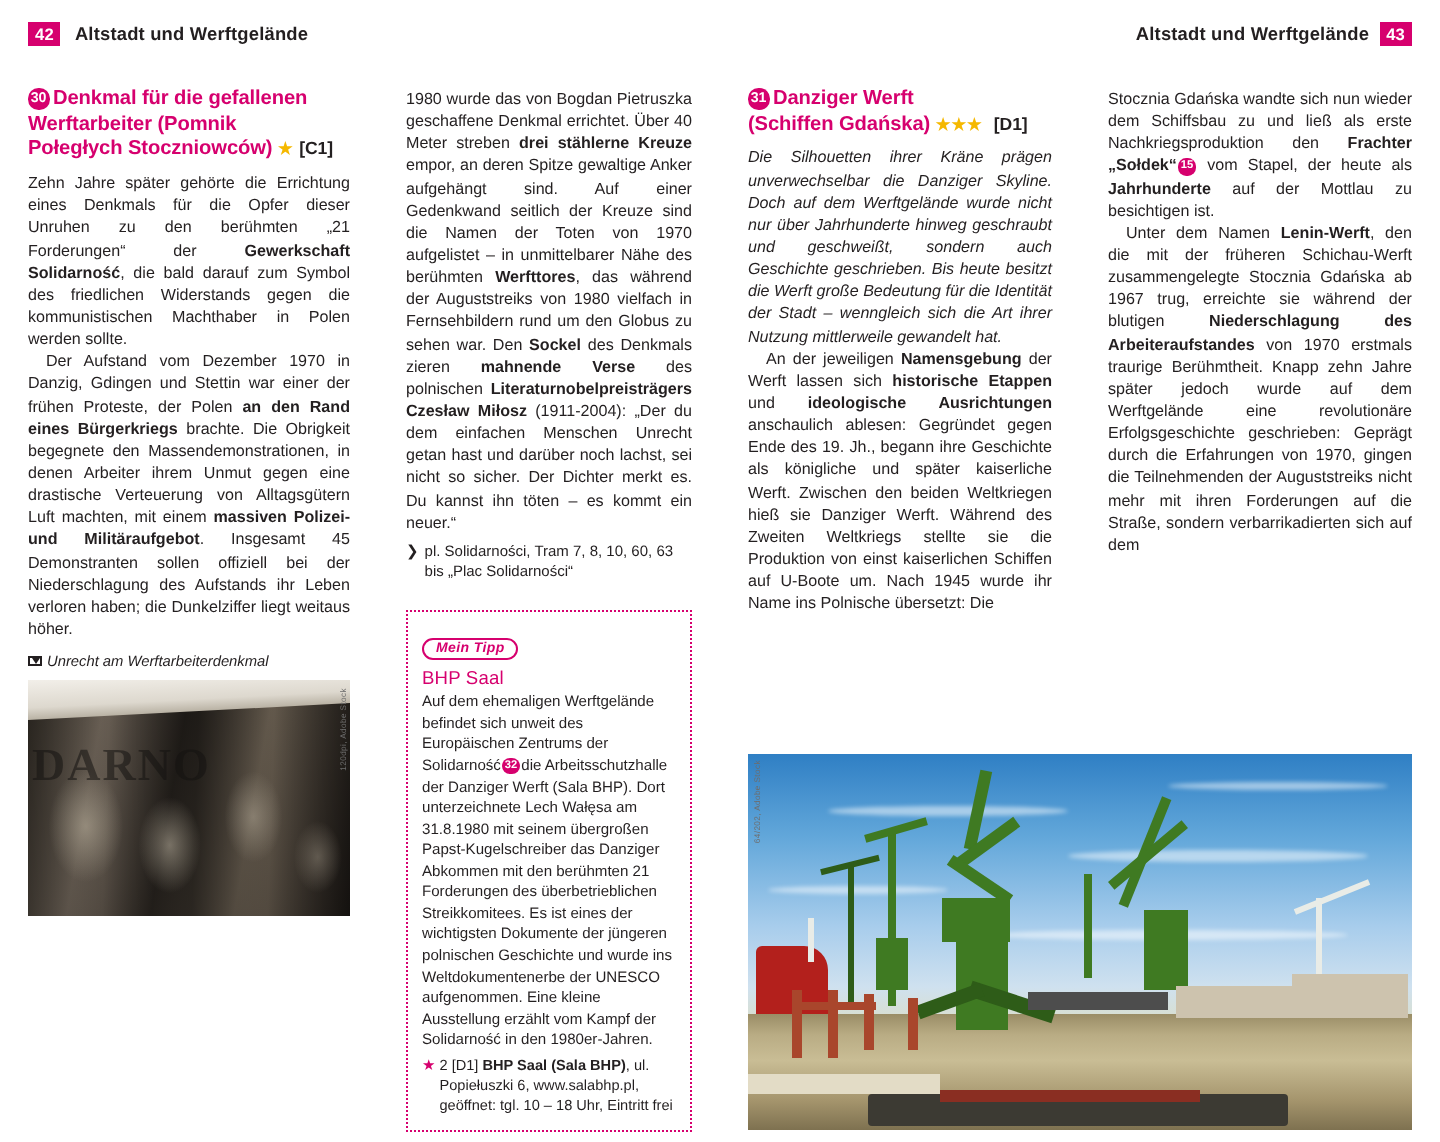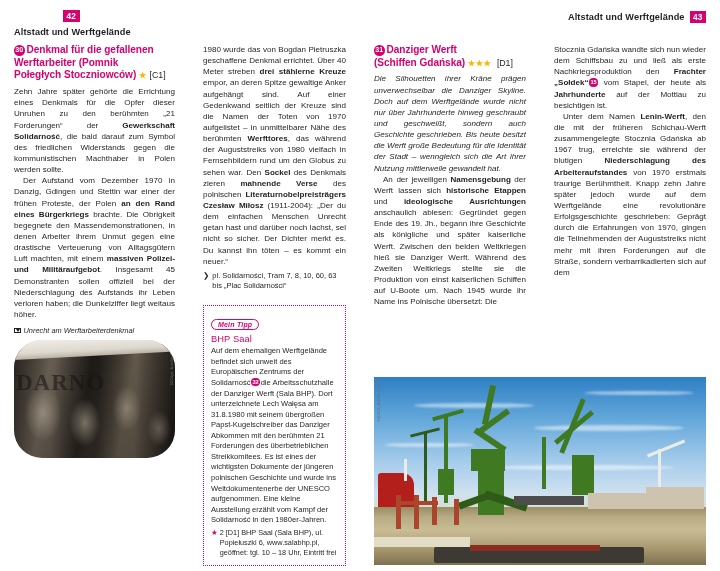--- a/index.html
+++ b/index.html
@@ -14,21 +14,21 @@
   .page-left  { padding: 0 14px 0 14px; }
   .page-right { padding: 0 14px 0 14px; }
 
   
   .runhead {
     position: absolute; top: 10px; height: 14px;
     display: flex; align-items: center; gap: 5px;
     font-size: 9.2px; font-weight: 600; color: #231f20;
     letter-spacing: .1px;
   }
-  .runhead-left  { left: 14px; flex-direction: column; }
+  .runhead-left  { left: 14px; }
   .runhead-right { right: 14px; flex-direction: row; }
   .folio {
     background: #d6006e; color: #fff; font-size: 8.3px; font-weight: 700;
     padding: 1.5px 3.5px 2px 3.5px; line-height: 1; display:inline-block;
   }
   .folio-left { border-top-right-radius:0; }
   .runhead-left .folio { margin-right: 2px; }
 
   
   .cols { position: absolute; top: 44px; left: 14px; right: 14px; bottom: 6px;
@@ -45,21 +45,21 @@
     width: 10.5px; height: 10.5px; line-height: 10.5px; text-align: center;
     vertical-align: 1px; margin-right: 2px;
   }
   .num-inline {
     display: inline-block; background: #d6006e; color: #fff;
     border-radius: 50%; font-size: 5.6px; font-weight: 700;
     width: 8.2px; height: 8.2px; line-height: 8.2px; text-align: center;
     vertical-align: 1px; margin: 0 1px;
   }
   .stars { color: #f5b800; font-size: 8.2px; letter-spacing: .5px; }
-  .gridref { color: #231f20; font-weight: 400; font-size: 8.8px; text-align: right; }
+  .gridref { color: #231f20; font-weight: 700; font-size: 8.8px; text-align: right; }
 
   p.body {
     font-size: 8.05px; line-height: 1.385; color: #231f20;
     text-align: justify; hyphens: none; text-justify: inter-word;
   }
   p.body + p.body { text-indent: 9px; }
   p.body b { font-weight: 700; }
   p.italic { font-style: italic; }
 
   
@@ -88,21 +88,21 @@
     margin-bottom: 2px; letter-spacing: .1px;
   }
   .tipp p {
     font-size: 7.55px; line-height: 1.4; color: #231f20; text-align: left;
   }
   .tipp-ref {
     display: flex; gap: 2px; font-size: 7.3px; line-height: 1.38;
     margin-top: 2px; color: #231f20;
   }
   .star-mark { color: #d6006e; font-size: 7.5px; flex: none; }
-  .tipp-ref b { font-weight: 400; }
+  .tipp-ref b { font-weight: 700; }
 
   
   .caption {
     font-size: 7.4px; font-style: italic; color: #231f20;
     line-height: 1.33; display: flex; gap: 3px; margin-bottom: 4px;
   }
   .cap-mark {
     flex: none; font-size: 6.6px; color: #231f20;
     border: .8px solid #231f20; width: 6.5px; height: 5.5px;
     display: inline-block; position: relative; top: 1.5px;
@@ -121,21 +121,20 @@
     letter-spacing: .2px; white-space: nowrap;
   }
 
   
   .photo-monument {
     width: 161px; height: 118px; margin-top: 2px;
     background:
       linear-gradient(178deg,#efece6 0%,#e4e0d8 7%, rgba(0,0,0,0) 8%),
       linear-gradient(100deg, #3a342c 0%, #6b6156 22%, #2b2621 45%, #645a4d 68%, #241f1b 100%);
     position: relative;
-    border-radius: 28px;
   }
   .photo-monument::before {
     content:""; position:absolute; inset:0;
     background:
       radial-gradient(ellipse 30px 45px at 18% 62%, rgba(190,180,160,.55), rgba(0,0,0,0) 62%),
       radial-gradient(ellipse 26px 40px at 44% 70%, rgba(205,195,175,.5), rgba(0,0,0,0) 60%),
       radial-gradient(ellipse 24px 38px at 70% 58%, rgba(180,170,152,.5), rgba(0,0,0,0) 60%),
       radial-gradient(ellipse 20px 30px at 90% 75%, rgba(160,150,134,.45), rgba(0,0,0,0) 60%),
       linear-gradient(92deg, rgba(0,0,0,.35) 0%, rgba(0,0,0,0) 25%, rgba(0,0,0,.4) 52%, rgba(0,0,0,0) 75%, rgba(0,0,0,.45) 100%);
   }

